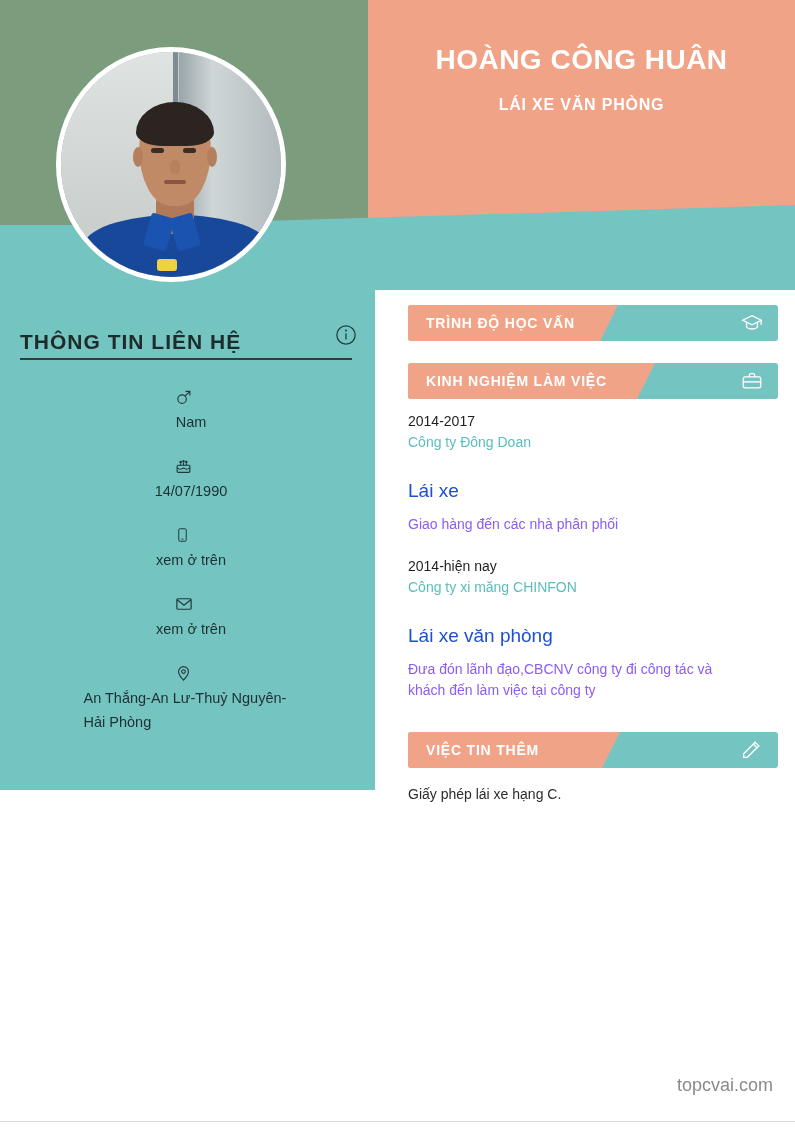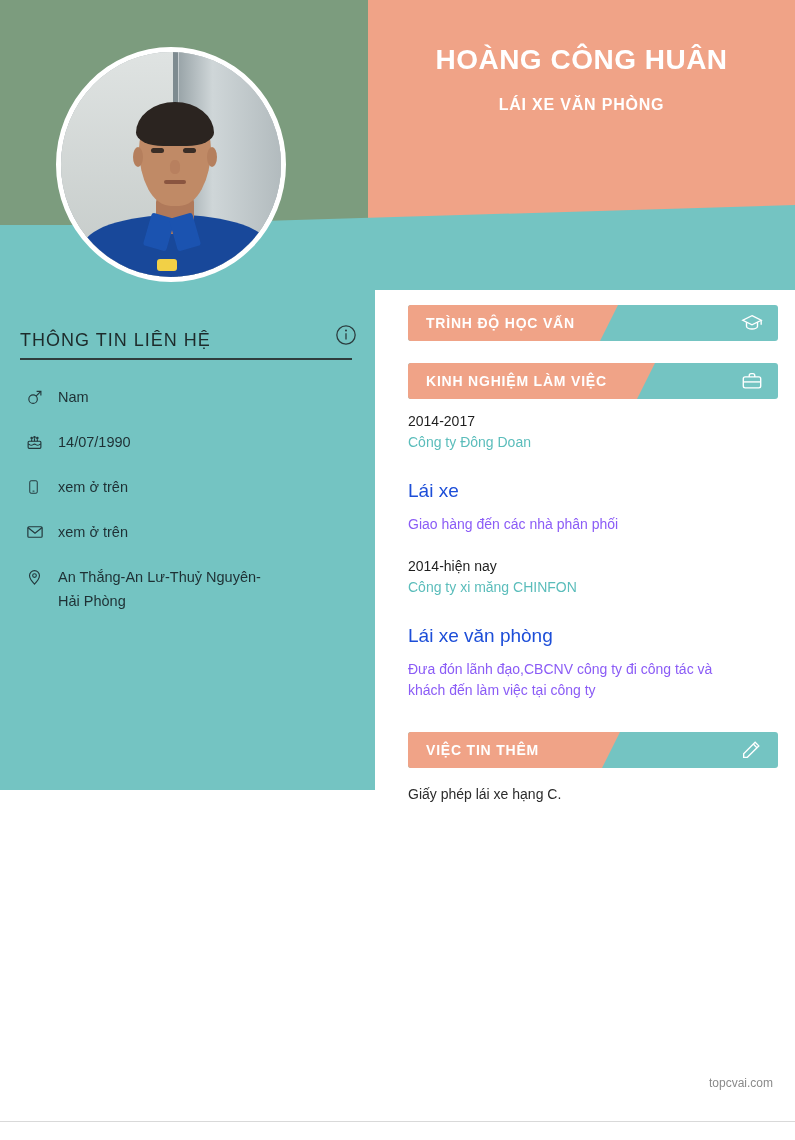--- a/index.html
+++ b/index.html
@@ -212,22 +212,22 @@
     width: 375px;
     height: 500px;
     background: #74c4c2;
   }
   .contact-head {
     position: absolute;
     left: 20px; top: 40px;
     width: 335px;
   }
   .contact-title {
-    font-size: 18px;
-    font-weight: normal;
+    font-size: 21px;
+    font-weight: bold;
     color: #1d2b2b;
     letter-spacing: 1px;
     display: inline-block;
   }
   .contact-rule {
     position: absolute;
     left: 20px; top: 68px;
     width: 332px; height: 2px;
     background: #2f3d3d;
   }
@@ -237,22 +237,23 @@
     width: 22px; height: 22px;
   }
 
   .contact-list {
     position: absolute;
     left: 26px; top: 96px;
     width: 330px;
   }
   .contact-item {
     display: flex;
-    align-items: flex-start;
+    align-items: center;
     margin-bottom: 20px;
+    flex-direction: column;
   }
   .contact-item .ci-icon {
     width: 32px;
     min-width: 32px;
     padding-top: 1px;
     color: #23383c;
   }
   .contact-item .ci-text {
     font-size: 14.5px;
     color: #1e3034;
@@ -336,22 +337,22 @@
     color: #2b2b2b;
     line-height: 1.55;
     margin-top: 16px;
   }
   .gap-s { height: 22px; }
   .gap-m { height: 30px; }
 
   .watermark {
     position: absolute;
     right: 22px;
-    bottom: 50px;
-    font-size: 12px;
+    bottom: 44px;
+    font-size: 18px;
     color: #8a8a8a;
   }
   .bottom-rule {
     position: absolute;
     left: 0;
     bottom: 18px;
     width: 795px;
     height: 1px;
     background: #d9d9d9;
   }

